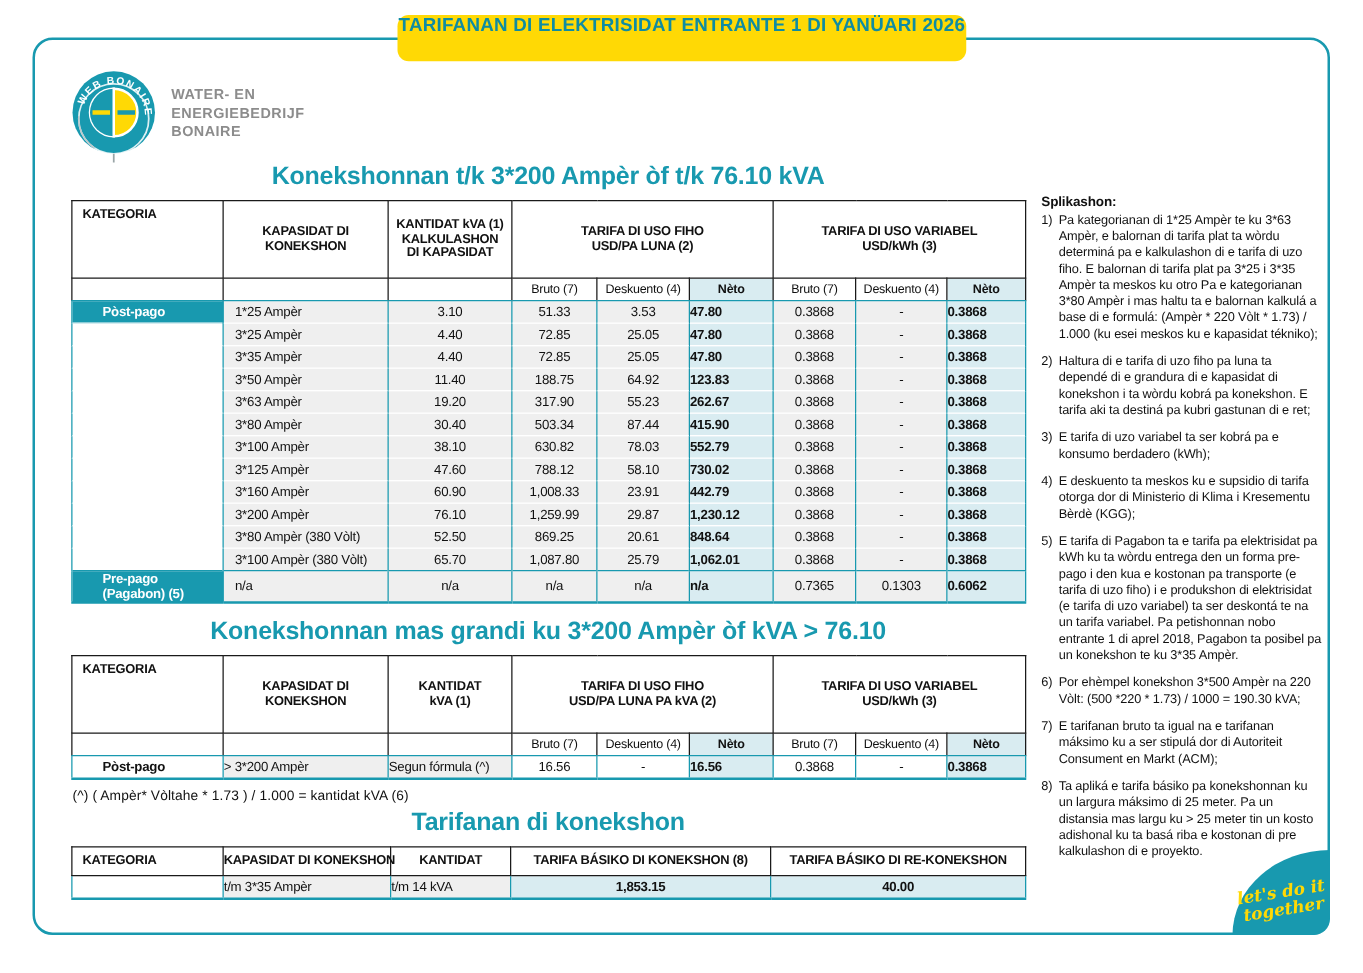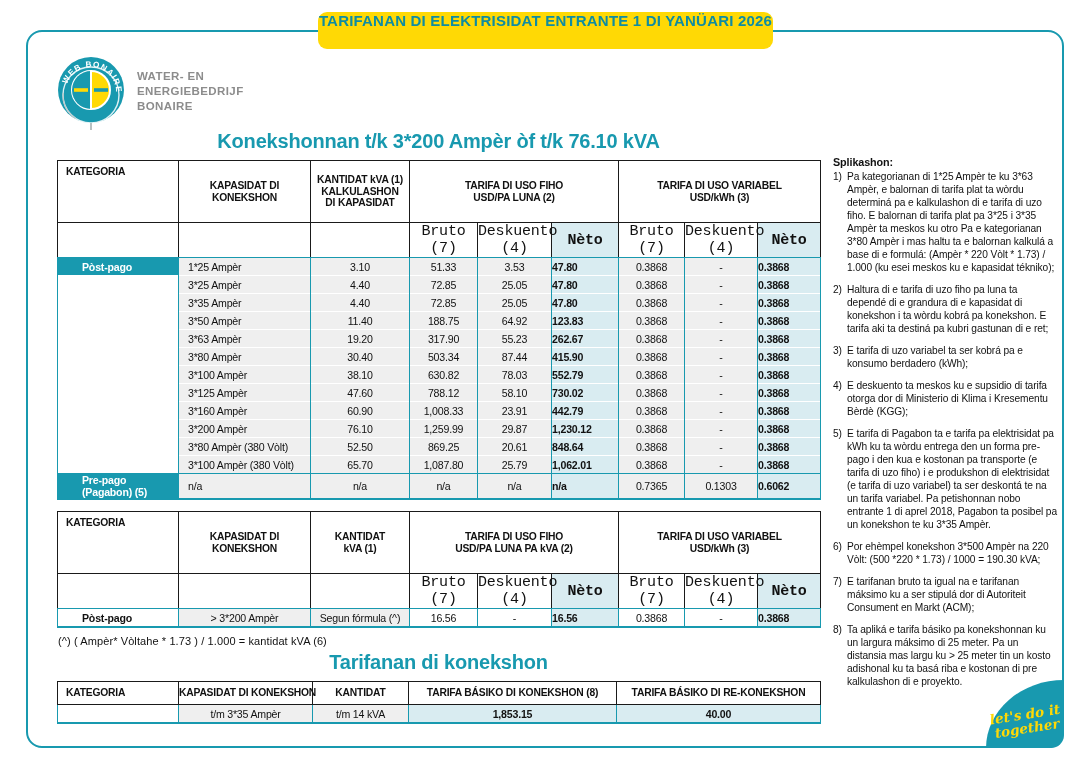--- a/index.html
+++ b/index.html
@@ -45,33 +45,33 @@
   
   td.h{
     border:1px solid var(--ink);font-weight:bold;text-align:center;
     white-space:pre-line;line-height:11.5px;background:#fff;height:56px;
     font-size:10.3px;
   }
   td.h.first{text-align:left;vertical-align:top;padding:5px 0 0 8px;}
   #t3 td.h{height:17px;white-space:nowrap;}
   td.sh{
     border:1px solid var(--ink);border-bottom:1.5px solid var(--teal);
-    height:17px;text-align:center;background:#fff;font-size:15px;font-family:Liberation Mono, monospace;
+    height:17px;text-align:center;background:#fff;font-size:10px;
   }
   td.sh.netoH{background:var(--lb);font-weight:bold;}
   
   tbody td{
     border-left:1px solid var(--teal);border-right:1px solid var(--teal);
     border-top:1px solid #fff;height:17px;
   }
   tbody tr:last-child td{border-bottom:2px solid var(--teal);}
   tr.sep-top td{border-top:1.8px solid var(--teal);}
   td.gray{background:var(--gray);}
   td.cap{text-align:left;padding-left:9px;}
-  td.ccap{text-align:center;}
+  td.ccap{text-align:left;}
   td.cnum{text-align:center;}
   td.neto{background:var(--lb);font-weight:bold;text-align:left;padding-right:26px;}
   td.cneto{background:var(--lb);font-weight:bold;text-align:center;}
   td.katcol{text-align:left;padding-left:24px;font-weight:bold;}
   td.katcol.teal{background:var(--teal);color:#fff;}
   .formula{font-size:11px;margin:7px 0 4px 1px;letter-spacing:.1px;}
   .gap{height:11px;}
   .footer-note{
     margin-top:15px;font-size:10.6px;line-height:13.5px;width:758px;letter-spacing:-.1px;
   }
@@ -309,20 +309,21 @@
           <td class="neto">n/a</td>
           <td class="cnum gray">0.7365</td>
           <td class="cnum gray">0.1303</td>
           <td class="neto">0.6062</td>
         </tr>
       </tbody>
   </table>
 
   <div class="gap"></div>
 
+  <h2 class="section-title">Konekshonnan mas grandi ku 3*200 Ampèr òf kVA &gt; 76.10</h2>
   <table id="t2">
     <colgroup>
       <col style="width:121px">
         <col style="width:132px">
         <col style="width:99px">
       <col style="width:68px">
         <col style="width:74px">
         <col style="width:67px">
       <col style="width:66px">
         <col style="width:73px">

